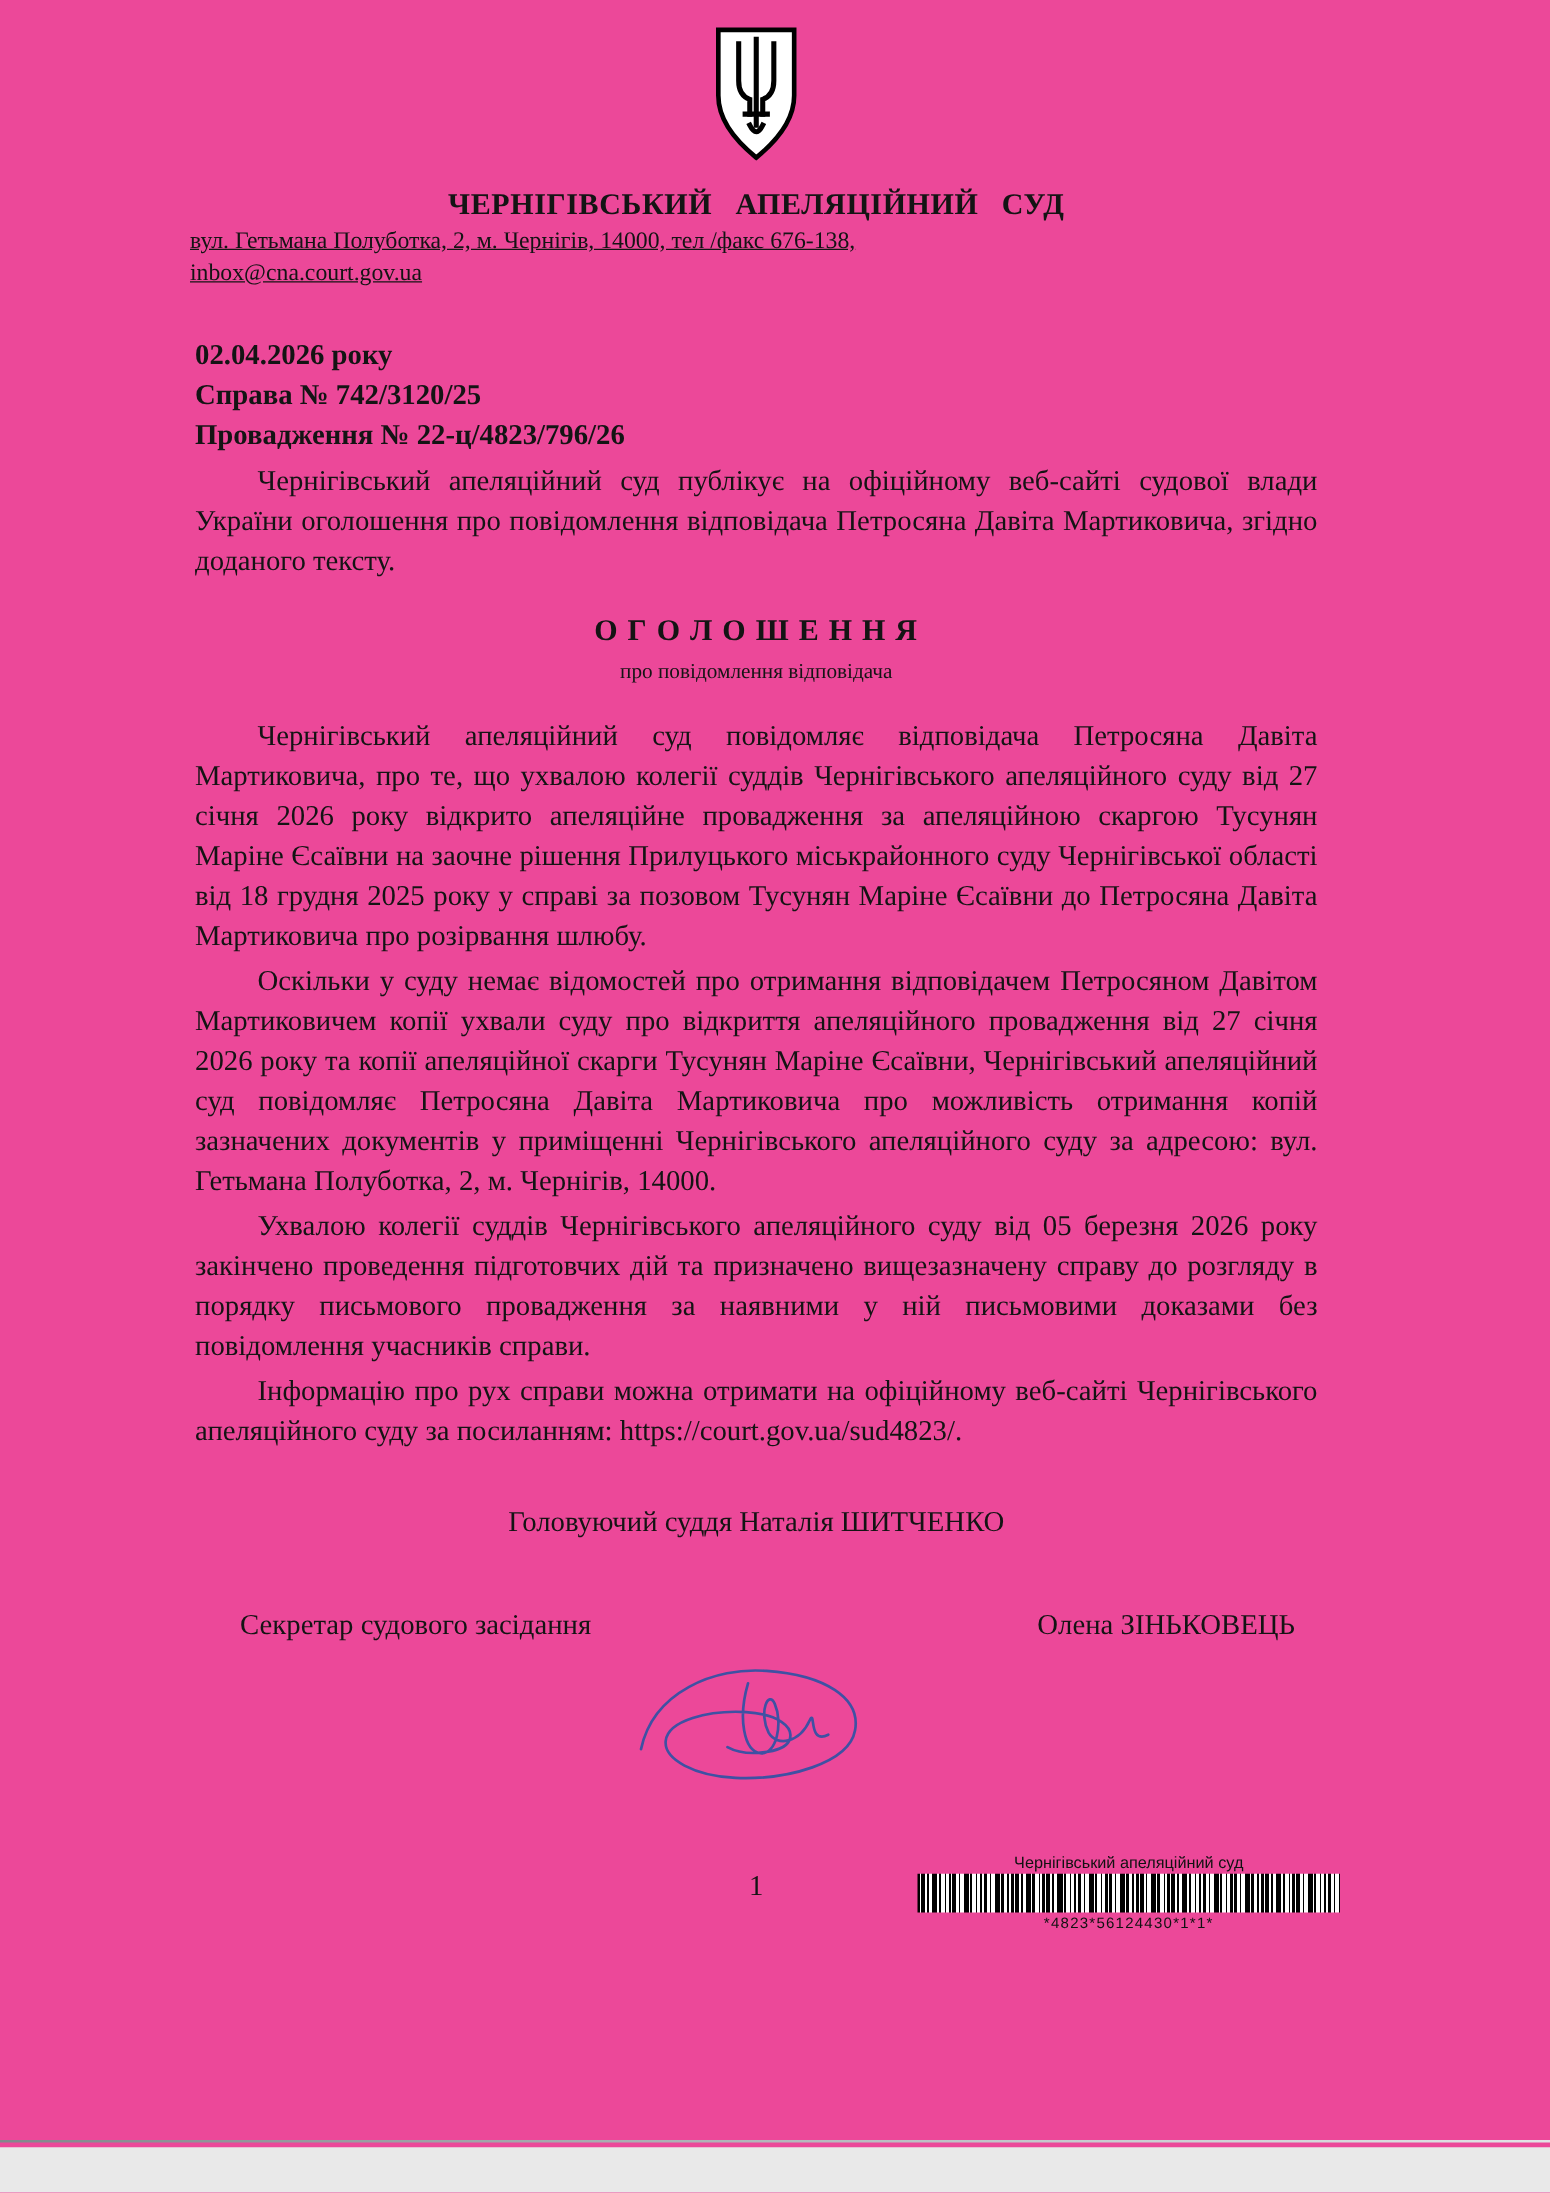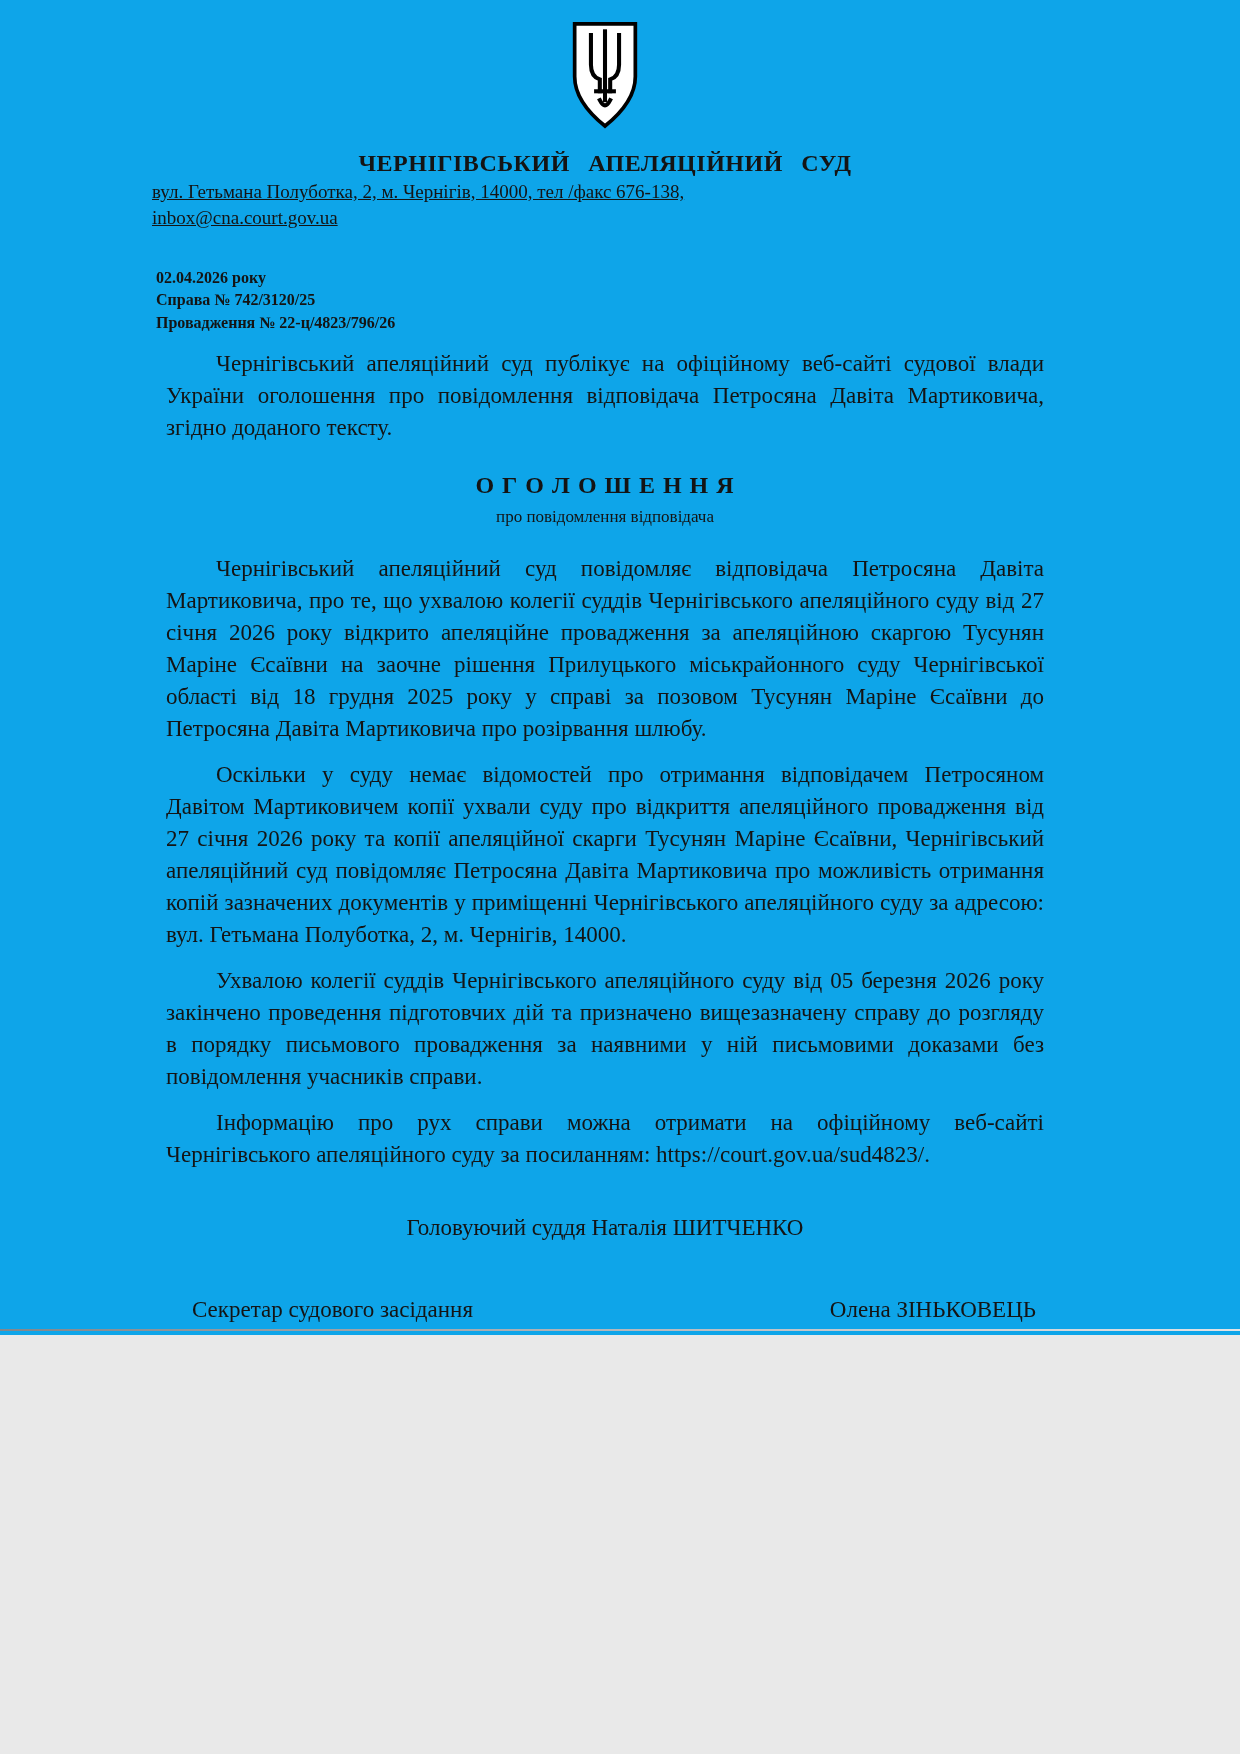--- a/index.html
+++ b/index.html
@@ -1,36 +1,36 @@
 <!DOCTYPE html>
 <html><head>
 <meta charset="utf-8">
 <style>
   * { box-sizing: border-box; }
   html, body { margin: 0; padding: 0; background: #e9e9e9; }
   .page {
-    width: 1240px; height: 1335px; margin: 0 auto; position: relative;
-    background: #0ea5e9; color: #141414; overflow: hidden;
+    width: 1240px; height: 1718px; margin: 0 auto; position: relative;
+    background: #ec4899; color: #141414; overflow: hidden;
     font-family: "Liberation Serif", serif;
   }
   .content { position: absolute; left: 152px; top: 16px; width: 906px; }
 
   .emblem-wrap { text-align: center; padding-top: 4px; margin-bottom: 16px; }
 
   .court-name {
     text-align: center; font-weight: bold; font-size: 24px;
     word-spacing: 12px; letter-spacing: .5px; margin-top: 6px;
   }
   .hdr-line { text-align: left; font-size: 19px; text-decoration: underline; margin-top: 4px; }
 
-  .meta { margin-top: 38px; font-weight: bold; font-size: 16px; line-height: 1.4; padding-left: 4px; }
+  .meta { margin-top: 38px; font-weight: bold; font-size: 23px; line-height: 1.4; padding-left: 4px; }
 
   p.body {
     font-size: 23px; line-height: 1.39; text-align: justify;
-    margin: 14px; text-indent: 50px;
+    margin: 4px; text-indent: 50px;
   }
   .intro { margin-top: 28px; }
 
   .announce { text-align: center; margin-top: 28px; margin-bottom: 26px; }
   .a-title { font-weight: bold; font-size: 24px; letter-spacing: 1px; margin-bottom: 8px; }
   .a-sub   { font-size: 17px; }
   .a-resp  { font-weight: bold; font-size: 23px; margin-top: 3px; }
 
   .judge-line { margin-top: 44px; font-size: 23px; text-align: center; }
   .secretary-row {

